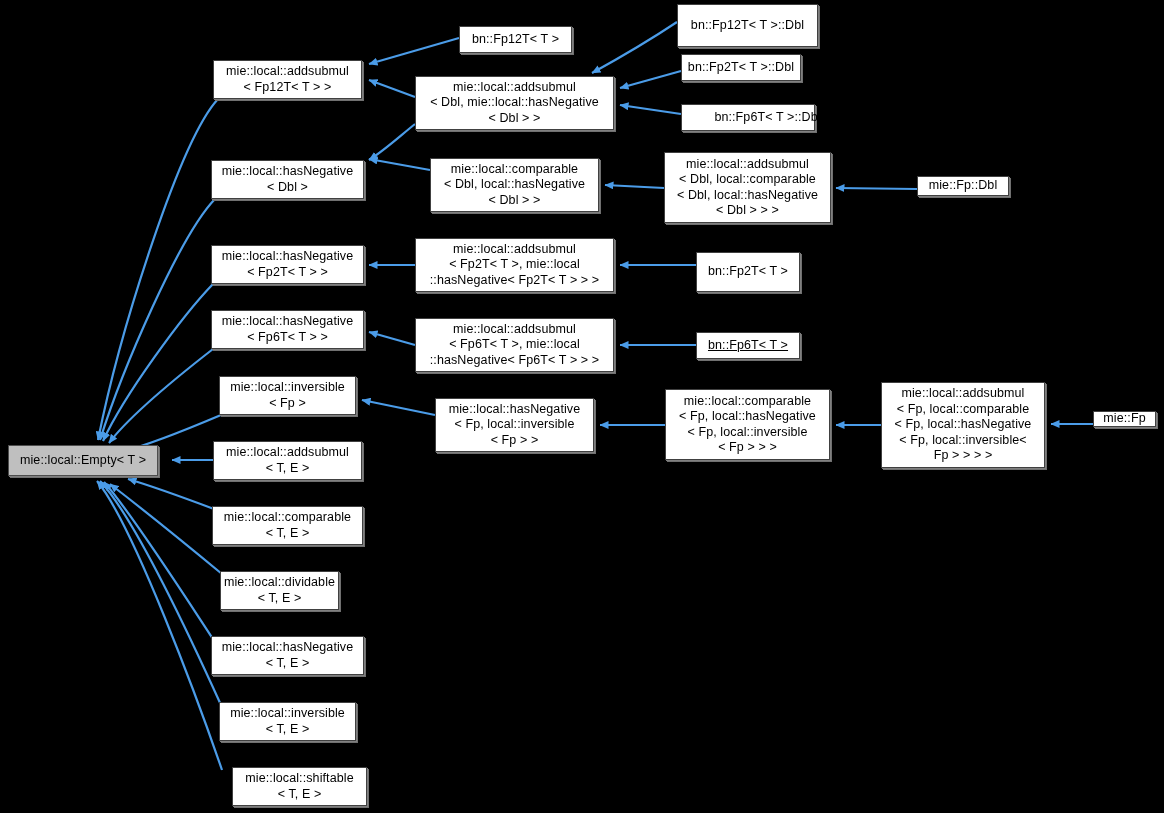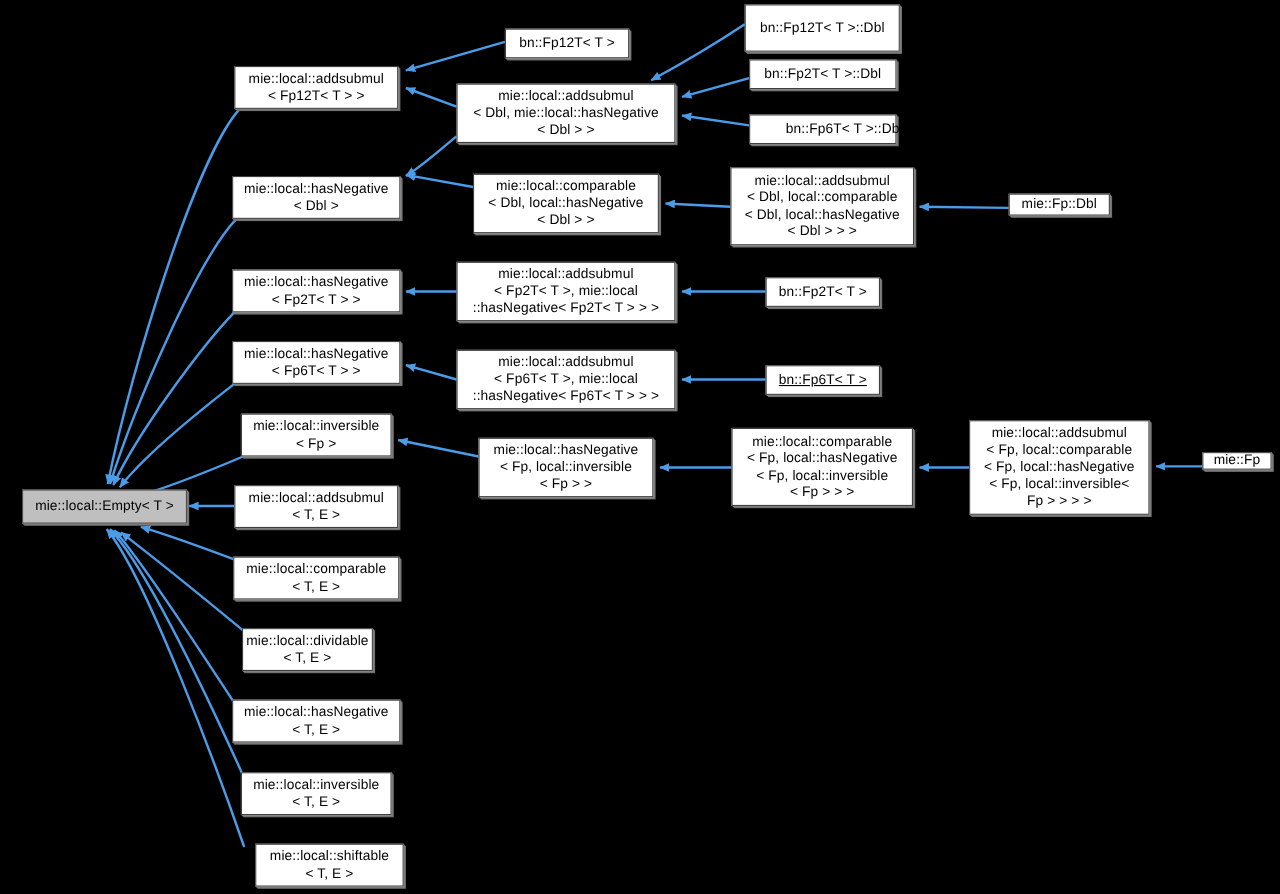--- a/index.html
+++ b/index.html
@@ -84,21 +84,21 @@
       <path d="M 917 189 L 836 188" fill="none" stroke="#4b9ce8" stroke-width="2.2" marker-end="url(#arrowhead)"></path>
       <path d="M 415 265 L 369 265" fill="none" stroke="#4b9ce8" stroke-width="2.2" marker-end="url(#arrowhead)"></path>
       <path d="M 696 265 L 620 265" fill="none" stroke="#4b9ce8" stroke-width="2.2" marker-end="url(#arrowhead)"></path>
       <path d="M 415 345 L 369 332" fill="none" stroke="#4b9ce8" stroke-width="2.2" marker-end="url(#arrowhead)"></path>
       <path d="M 696 345 L 620 345" fill="none" stroke="#4b9ce8" stroke-width="2.2" marker-end="url(#arrowhead)"></path>
       <path d="M 435 415 L 362 400" fill="none" stroke="#4b9ce8" stroke-width="2.2" marker-end="url(#arrowhead)"></path>
       <path d="M 665 425 L 600 425" fill="none" stroke="#4b9ce8" stroke-width="2.2" marker-end="url(#arrowhead)"></path>
       <path d="M 881 425 L 836 425" fill="none" stroke="#4b9ce8" stroke-width="2.2" marker-end="url(#arrowhead)"></path>
       <path d="M 1093 424 L 1051 424" fill="none" stroke="#4b9ce8" stroke-width="2.2" marker-end="url(#arrowhead)"></path>
     </svg>
-<div class="node-box root" style="left: 20px; top: 445px; width: 150px; height: 31px;"><span class="node-label">mie::local::Empty&lt; T &gt;</span></div>
+<div class="node-box root" style="left: 8px; top: 445px; width: 150px; height: 31px;"><span class="node-label">mie::local::Empty&lt; T &gt;</span></div>
     <div class="node-box" style="left: 213px; top: 60px; width: 149px; height: 39px;"><span class="node-label">mie::local::addsubmul
 &lt; Fp12T&lt; T &gt; &gt;</span></div>
     <div class="node-box" style="left: 211px; top: 160px; width: 153px; height: 39px;"><span class="node-label">mie::local::hasNegative
 &lt; Dbl &gt;</span></div>
     <div class="node-box" style="left: 211px; top: 245px; width: 153px; height: 39px;"><span class="node-label">mie::local::hasNegative
 &lt; Fp2T&lt; T &gt; &gt;</span></div>
     <div class="node-box" style="left: 211px; top: 310px; width: 153px; height: 39px;"><span class="node-label">mie::local::hasNegative
 &lt; Fp6T&lt; T &gt; &gt;</span></div>
     <div class="node-box" style="left: 219px; top: 376px; width: 137px; height: 39px;"><span class="node-label">mie::local::inversible
 &lt; Fp &gt;</span></div>
@@ -124,27 +124,27 @@
     <div class="node-box" style="left: 415px; top: 238px; width: 199px; height: 54px;"><span class="node-label">mie::local::addsubmul
 &lt; Fp2T&lt; T &gt;, mie::local
 ::hasNegative&lt; Fp2T&lt; T &gt; &gt; &gt;</span></div>
     <div class="node-box" style="left: 415px; top: 318px; width: 199px; height: 54px;"><span class="node-label">mie::local::addsubmul
 &lt; Fp6T&lt; T &gt;, mie::local
 ::hasNegative&lt; Fp6T&lt; T &gt; &gt; &gt;</span></div>
     <div class="node-box" style="left: 435px; top: 398px; width: 159px; height: 54px;"><span class="node-label">mie::local::hasNegative
 &lt; Fp, local::inversible
 &lt; Fp &gt; &gt;</span></div>
     <div class="node-box" style="left: 677px; top: 4px; width: 141px; height: 43px;"><span class="node-label">bn::Fp12T&lt; T &gt;::Dbl</span></div>
-    <div class="node-box" style="left: 681px; top: 54px; width: 134px; height: 27px;"><span class="node-label">bn::Fp2T&lt; T &gt;::Dbl</span></div>
+    <div class="node-box" style="left: 681px; top: 54px; width: 120px; height: 27px;"><span class="node-label">bn::Fp2T&lt; T &gt;::Dbl</span></div>
     <div class="node-box" style="left: 681px; top: 104px; width: 134px; height: 27px; padding-left: 39px;"><span class="node-label">bn::Fp6T&lt; T &gt;::Dbl</span></div>
     <div class="node-box" style="left: 664px; top: 152px; width: 167px; height: 71px;"><span class="node-label">mie::local::addsubmul
 &lt; Dbl, local::comparable
 &lt; Dbl, local::hasNegative
 &lt; Dbl &gt; &gt; &gt;</span></div>
-    <div class="node-box" style="left: 696px; top: 252px; width: 104px; height: 27px;"><span class="node-label">bn::Fp2T&lt; T &gt;</span></div>
+    <div class="node-box" style="left: 696px; top: 252px; width: 104px; height: 40px;"><span class="node-label">bn::Fp2T&lt; T &gt;</span></div>
     <div class="node-box" style="left: 696px; top: 332px; width: 104px; height: 27px; text-decoration: underline;"><span class="node-label">bn::Fp6T&lt; T &gt;</span></div>
     <div class="node-box" style="left: 665px; top: 389px; width: 165px; height: 71px;"><span class="node-label">mie::local::comparable
 &lt; Fp, local::hasNegative
 &lt; Fp, local::inversible
 &lt; Fp &gt; &gt; &gt;</span></div>
     <div class="node-box" style="left: 917px; top: 176px; width: 92px; height: 20px;"><span class="node-label">mie::Fp::Dbl</span></div>
     <div class="node-box" style="left: 881px; top: 382px; width: 164px; height: 86px;"><span class="node-label">mie::local::addsubmul
 &lt; Fp, local::comparable
 &lt; Fp, local::hasNegative
 &lt; Fp, local::inversible&lt;

